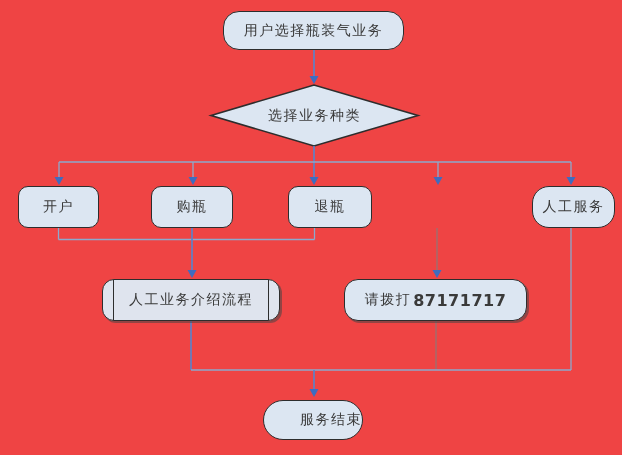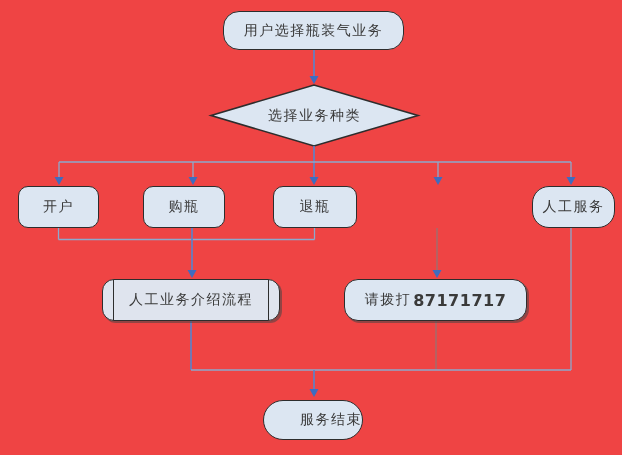--- a/index.html
+++ b/index.html
@@ -34,22 +34,22 @@
     position:absolute;
     display:flex;align-items:center;justify-content:center;
     color:var(--text,#3a3a3a);
     font-size:14px;letter-spacing:1.5px;
     white-space:nowrap;
   }
   .terminator-top{left:223px;top:11px;width:181px;height:39px;border-radius:16px;}
   .decision-label{left:211px;top:85px;width:207px;height:61px;}
   .branch{top:186px;height:42px;border-radius:10px;}
   .b1{left:18px;width:81px;}
-  .b2{left:143px;width:82px;}
-  .b3{left:273px;width:84px;}
+  .b2{left:151px;width:82px;}
+  .b3{left:288px;width:84px;}
   .b4{left:397px;width:83px;}
   .b5{left:532px;width:83px;border-radius:17px;}
   .predef{
     left:102px;top:279px;width:178px;height:42px;border-radius:12px;
     background:var(--node-fill-predef,#dfe4ee);
     box-shadow:2px 2px 0 rgba(70,70,70,0.55);
   }
   .predef .bar{
     position:absolute;top:0;bottom:0;width:0;
     border-left:1.5px solid var(--node-border,#2d2d2d);

